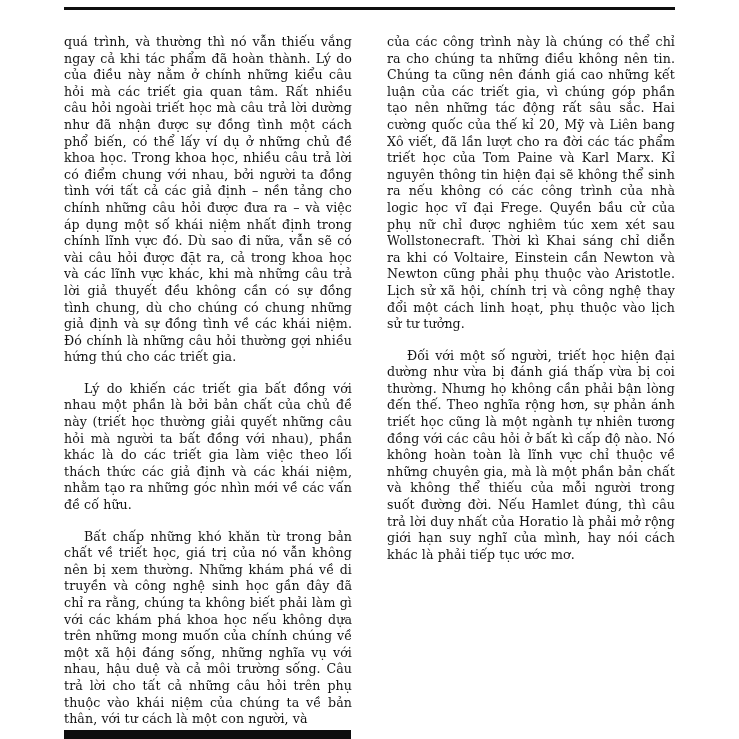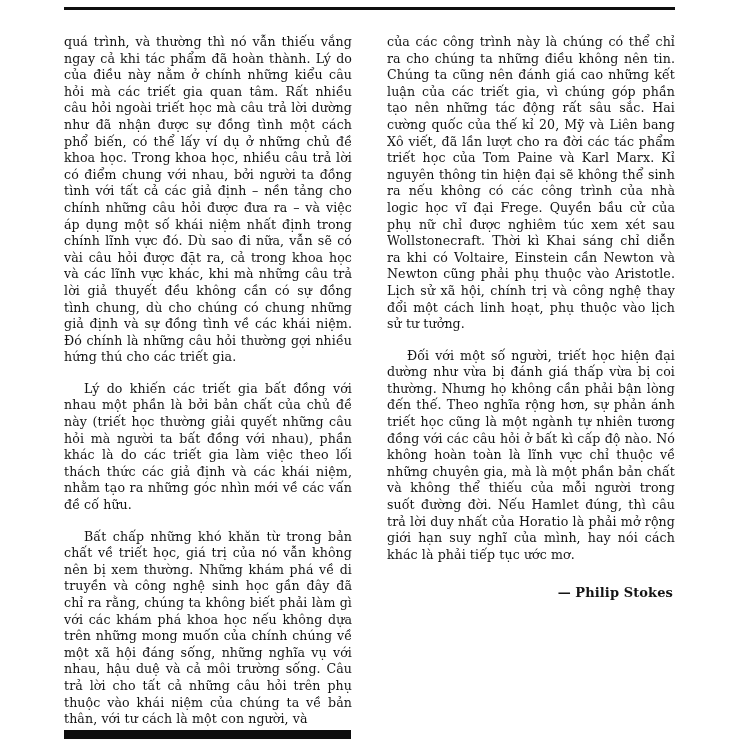--- a/index.html
+++ b/index.html
@@ -70,18 +70,17 @@
   <div class="columns">
     <div class="col">
       <p>quá trình, và thường thì nó vẫn thiếu vắng ngay cả khi tác phẩm đã hoàn thành. Lý do của điều này nằm ở chính những kiểu câu hỏi mà các triết gia quan tâm. Rất nhiều câu hỏi ngoài triết học mà câu trả lời dường như đã nhận được sự đồng tình một cách phổ biến, có thể lấy ví dụ ở những chủ đề khoa học. Trong khoa học, nhiều câu trả lời có điểm chung với nhau, bởi người ta đồng tình với tất cả các giả định – nền tảng cho chính những câu hỏi được đưa ra – và việc áp dụng một số khái niệm nhất định trong chính lĩnh vực đó. Dù sao đi nữa, vẫn sẽ có vài câu hỏi được đặt ra, cả trong khoa học và các lĩnh vực khác, khi mà những câu trả lời giả thuyết đều không cần có sự đồng tình chung, dù cho chúng có chung những giả định và sự đồng tình về các khái niệm. Đó chính là những câu hỏi thường gợi nhiều hứng thú cho các triết gia.</p>
       <p class="indent">Lý do khiến các triết gia bất đồng với nhau một phần là bởi bản chất của chủ đề này (triết học thường giải quyết những câu hỏi mà người ta bất đồng với nhau), phần khác là do các triết gia làm việc theo lối thách thức các giả định và các khái niệm, nhằm tạo ra những góc nhìn mới về các vấn đề cố hữu.</p>
       <p class="indent">Bất chấp những khó khăn từ trong bản chất về triết học, giá trị của nó vẫn không nên bị xem thường. Những khám phá về di truyền và công nghệ sinh học gần đây đã chỉ ra rằng, chúng ta không biết phải làm gì với các khám phá khoa học nếu không dựa trên những mong muốn của chính chúng về một xã hội đáng sống, những nghĩa vụ với nhau, hậu duệ và cả môi trường sống. Câu trả lời cho tất cả những câu hỏi trên phụ thuộc vào khái niệm của chúng ta về bản thân, với tư cách là một con người, và</p>
     </div>
 
     <div class="col">
       <p>của các công trình này là chúng có thể chỉ ra cho chúng ta những điều không nên tin. Chúng ta cũng nên đánh giá cao những kết luận của các triết gia, vì chúng góp phần tạo nên những tác động rất sâu sắc. Hai cường quốc của thế kỉ 20, Mỹ và Liên bang Xô viết, đã lần lượt cho ra đời các tác phẩm triết học của Tom Paine và Karl Marx. Kỉ nguyên thông tin hiện đại sẽ không thể sinh ra nếu không có các công trình của nhà logic học vĩ đại Frege. Quyền bầu cử của phụ nữ chỉ được nghiêm túc xem xét sau Wollstonecraft. Thời kì Khai sáng chỉ diễn ra khi có Voltaire, Einstein cần Newton và Newton cũng phải phụ thuộc vào Aristotle. Lịch sử xã hội, chính trị và công nghệ thay đổi một cách linh hoạt, phụ thuộc vào lịch sử tư tưởng.</p>
       <p class="indent">Đối với một số người, triết học hiện đại dường như vừa bị đánh giá thấp vừa bị coi thường. Nhưng họ không cần phải bận lòng đến thế. Theo nghĩa rộng hơn, sự phản ánh triết học cũng là một ngành tự nhiên tương đồng với các câu hỏi ở bất kì cấp độ nào. Nó không hoàn toàn là lĩnh vực chỉ thuộc về những chuyên gia, mà là một phần bản chất và không thể thiếu của mỗi người trong suốt đường đời. Nếu Hamlet đúng, thì câu trả lời duy nhất của Horatio là phải mở rộng giới hạn suy nghĩ của mình, hay nói cách khác là phải tiếp tục ước mơ.</p>
-      <div class="signature">— Philip Stokes</div>
     </div>
   </div>
 
   <div class="bottom-bar"></div>
 </div>
 
 </body></html>

